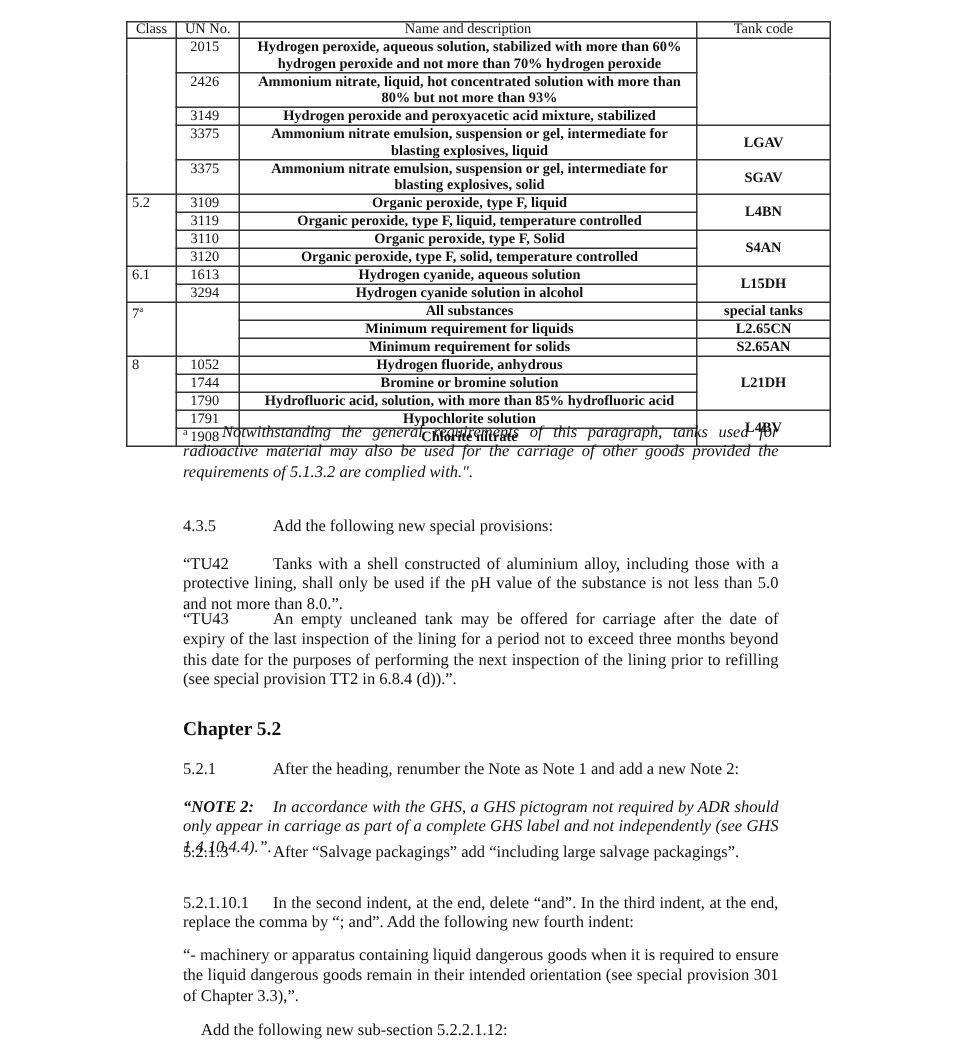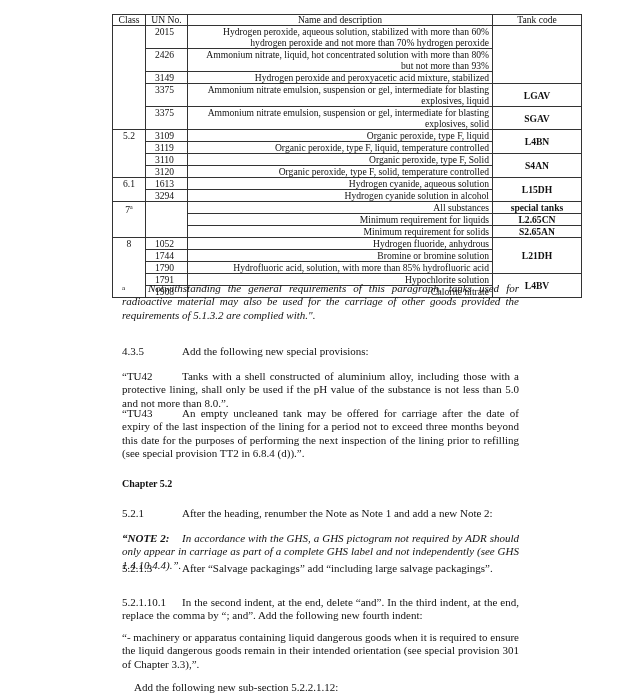--- a/index.html
+++ b/index.html
@@ -2,40 +2,39 @@
 <html><head>
 <meta charset="utf-8">
 <style>
   html, body { margin:0; padding:0; background:#ffffff; }
   body { width:639px; height:700px; position:relative; overflow:hidden;
          font-family:"Liberation Serif", serif; color:#111; }
   table.tank {
     position:absolute; left:84px; top:14px; width:469px;
     border-collapse:collapse; font-size:9.6px; line-height:11px;
     table-layout:fixed;
-    margin-left:28px;
   }
   table.tank th, table.tank td {
     border:1px solid #333; padding:0 3px; vertical-align:top; font-weight:normal;
   }
   table.tank th { text-align:center; height:10px; line-height:10px; }
-  table.tank td.cls { text-align:center; }
+  table.tank td.cls { text-align:left; }
   table.tank td.un { text-align:center; padding-right:7px; }
-  table.tank td.nm { text-align:right; padding-left:5px; }
+  table.tank td.nm { text-align:center; padding-left:5px;font-weight:bold; }
   table.tank td.tc { text-align:center; vertical-align:middle;font-weight:bold; }
   table.tank tr.r2 td { height:22px; }
   table.tank tr.r1 td { height:10.5px; }
   .grp-top td { border-top:1.6px solid #222; }
 
   .para { position:absolute; left:122px; width:397px; font-size:11px; line-height:13.4px;
           text-align:justify; }
   .italic { font-style:italic; }
   .num { display:inline-block; width:60px; }
   .fnmark { display:inline-block; width:26px; font-size:7px; vertical-align:top; font-style:normal; }
-  h2.chap { position:absolute; left:122px; top:478px; margin:0; font-size:10px; font-weight:bold;
+  h2.chap { position:absolute; left:122px; top:478px; margin:0; font-size:13px; font-weight:bold;
             font-family:"Liberation Serif", serif; }
 </style>
 </head>
 <body>
 
 <table class="tank">
   <colgroup>
     <col style="width:33px">
       <col style="width:42px">
       <col style="width:305px">

